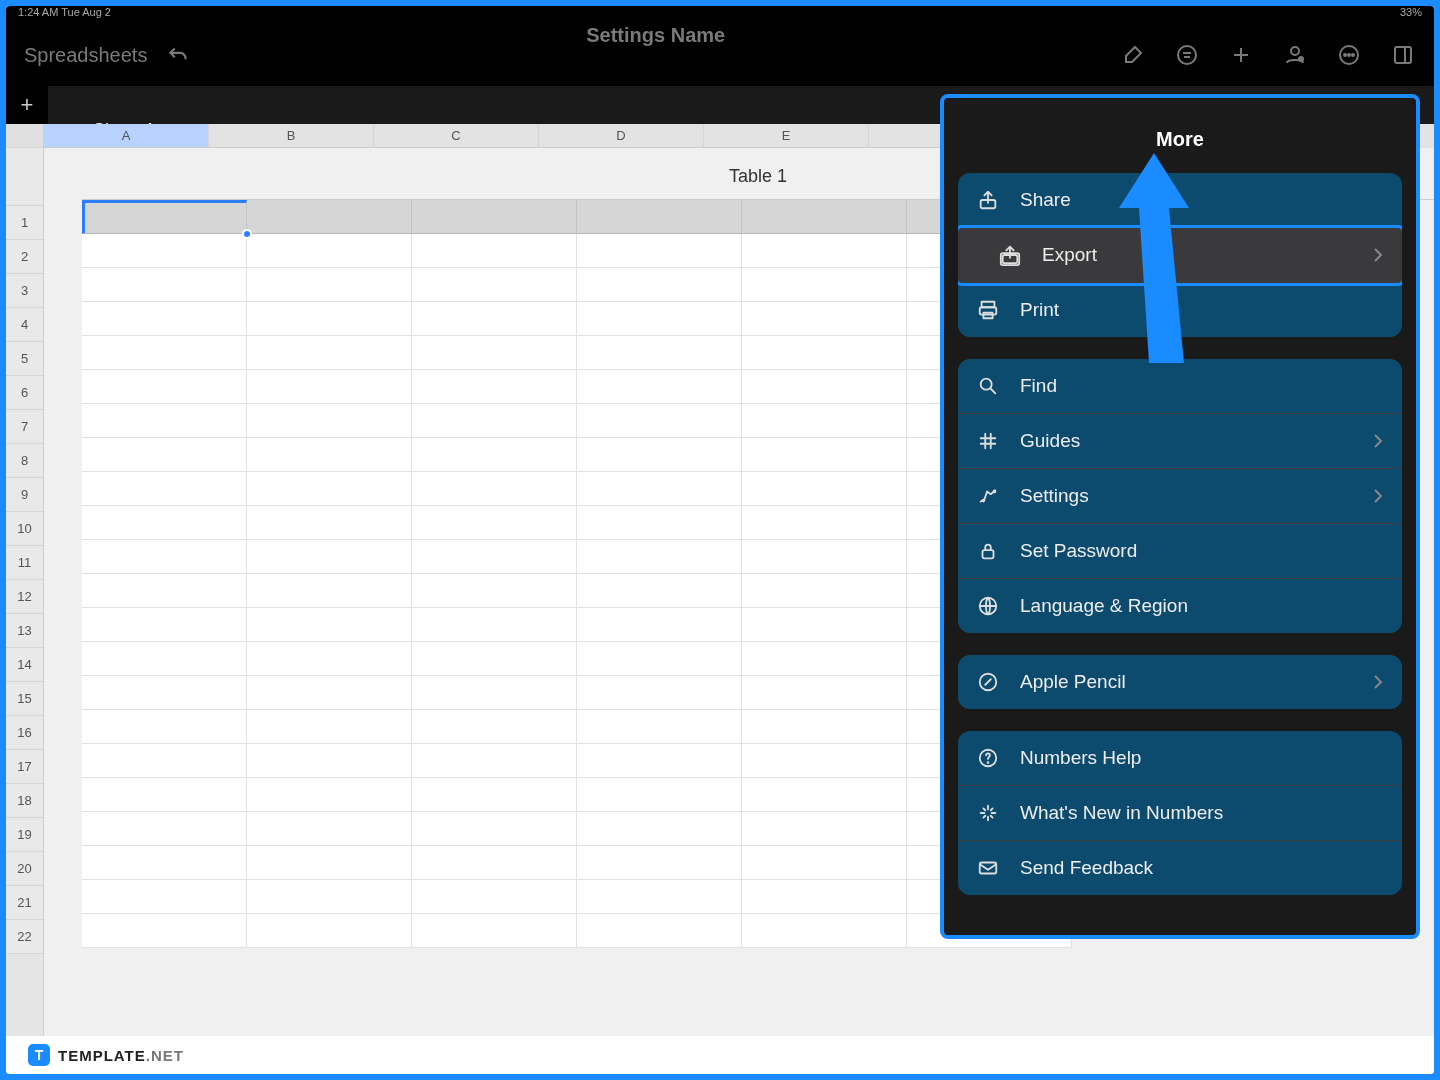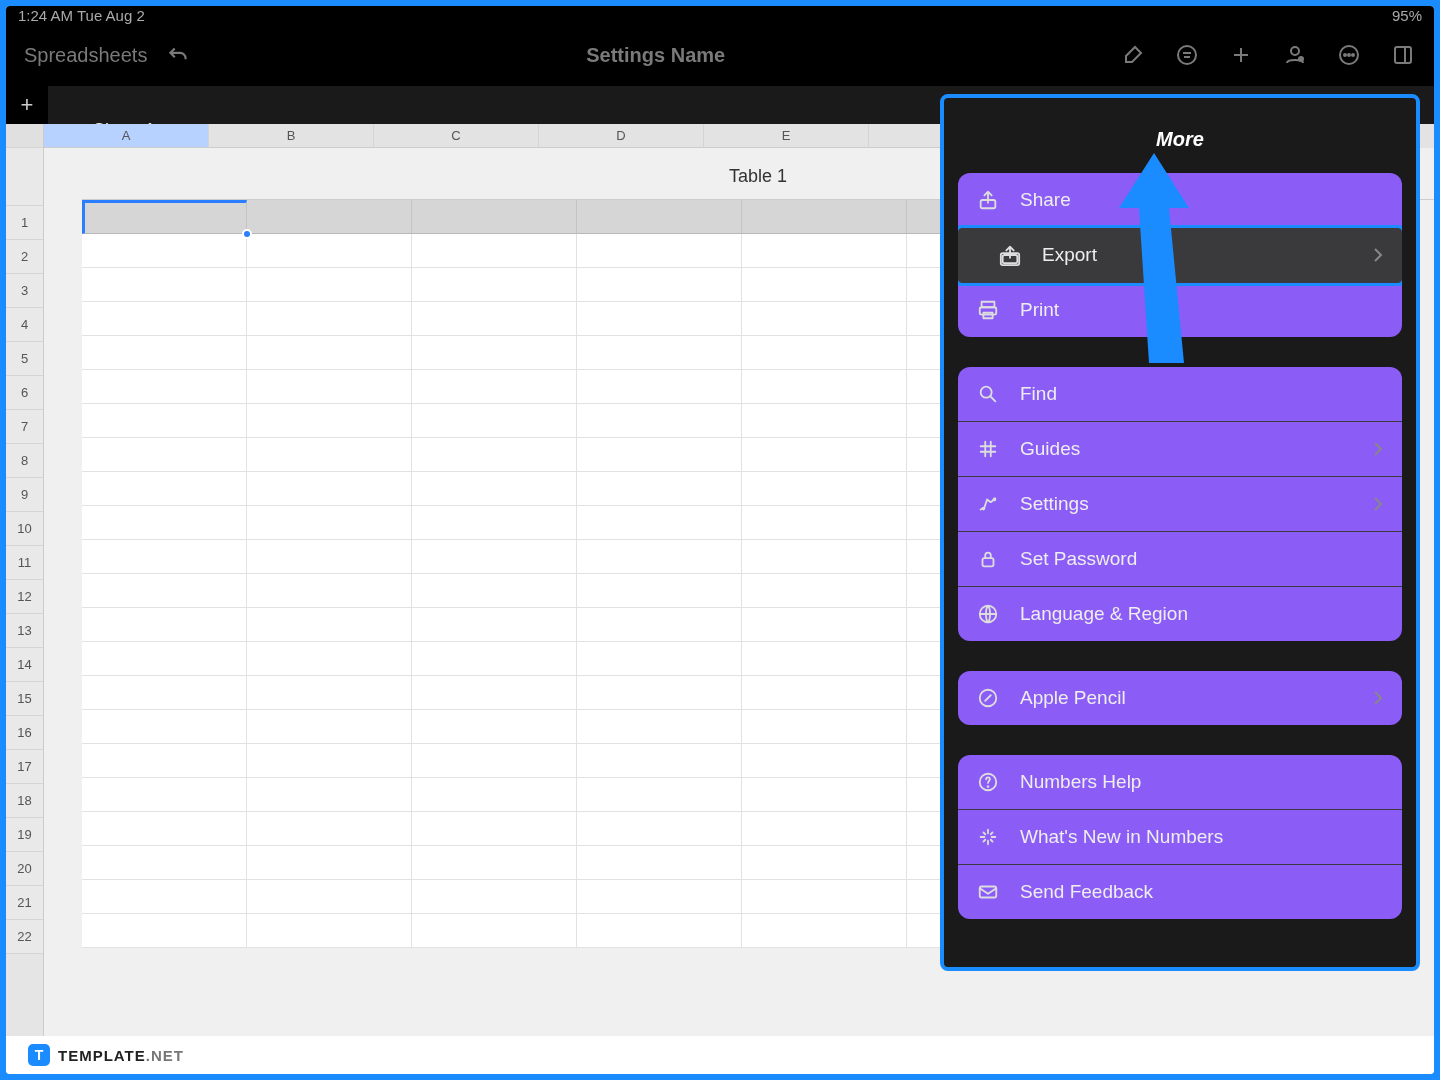--- a/index.html
+++ b/index.html
@@ -1,19 +1,19 @@
 <!DOCTYPE html>
 <html><head>
 <meta charset="utf-8">
 <style>
   * { margin: 0; padding: 0; box-sizing: border-box; font-family: -apple-system, BlinkMacSystemFont, "Segoe UI", Helvetica, Arial, sans-serif; }
   body { width: 1440px; height: 1080px; overflow: hidden; background: #1a8cff; position: relative; }
   .outer-frame { position: absolute; inset: 6px; background: #fff; border-radius: 4px; overflow: hidden; }
-  .status-bar { background: #000; height: 18px; display: flex; justify-content: space-between; align-items: flex-end; padding: 0 12px; font-size: 15px; color: #aaa; }
-  .topbar { background: #000; height: 62px; display: flex; align-items: center; padding: 0 18px; color: #6f6f6f; }
+  .status-bar { background: #000; height: 18px; display: flex; justify-content: space-between; align-items: flex-start; padding: 0 12px; font-size: 11px; color: #aaa; }
+  .topbar { background: #000; height: 62px; display: flex; padding: 0 18px; color: #6f6f6f; }
   .topbar-left { display: flex; align-items: center; gap: 18px; }
   .topbar-title-wrap { flex: 1; display: flex; justify-content: center; }
   .topbar-title { font-size: 20px; font-weight: 600; color: #7a7a7a; }
   .topbar-right { display: flex; align-items: center; gap: 28px; }
   .icon-btn { width: 26px; height: 26px; display: flex; align-items: center; justify-content: center; color: #7a7a7a; }
   .back-text { font-size: 20px; color: #7a7a7a; }
   .tabstrip { background: #1a1a1a; height: 38px; display: flex; align-items: stretch; color: #ddd; }
   .tab-add { width: 42px; display: flex; align-items: center; justify-content: center; font-size: 22px; color: #ccc; background: #000; }
   .tab { padding: 0 45px; display: flex; align-items: center; font-size: 18px; color: #eee; }
   .tab.active { background: #3f3f3f; margin-top: 44px; }
@@ -27,42 +27,42 @@
   .col-header.selected { background: #b7d2ff; }
   .table-title { text-align: center; font-size: 18px; color: #333; padding: 18px 0 12px; }
   .table-grid { border-top: 1px solid #ccc; }
   .grid-row { display: flex; height: 34px; }
   .grid-row.header-row .cell { background: #d6d6d6; border-bottom: 1px solid #b8b8b8; border-right: 1px solid #c4c4c4; }
   .cell { width: 165px; border-right: 1px solid #e2e2e2; border-bottom: 1px solid #e2e2e2; background: #fff; }
   .cell.selected { border: 3px solid #2a7eff; position: relative; background: #e6e6e6; }
   .sel-handle { position: absolute; right: -6px; bottom: -6px; width: 10px; height: 10px; background: #2a7eff; border: 2px solid #fff; border-radius: 50%; }
   .spreadsheet-body { position: absolute; left: 38px; right: 0; top: 24px; bottom: 0; overflow: hidden; }
   .more-panel { position: absolute; right: 14px; top: 88px; width: 480px; background: #1a1a1a; border: 4px solid #1a8cff; border-radius: 8px; padding: 14px 14px 18px; z-index: 50; }
-  .more-title { text-align: center; color: #fff; font-size: 20px; font-weight: 600; padding: 16px 0 22px; font-style: italic; }
-  .menu-group { background: #8b5cf6; border-radius: 12px; overflow: hidden; margin-bottom: 30px; }
+  .more-title { text-align: center; color: #fff; font-size: 20px; font-weight: 600; padding: 16px 0 22px; }
+  .menu-group { background: #0c4a6e; border-radius: 12px; overflow: hidden; margin-bottom: 22px; }
   .menu-item { display: flex; align-items: center; gap: 20px; padding: 16px 18px; color: #eee; font-size: 19px; border-bottom: 1px solid #3a3a3c; position: relative; }
   .menu-item:last-child { border-bottom: none; }
   .menu-item.highlight { background: #3a3a3c; outline: 3px solid #1a8cff; outline-offset: 0; border-radius: 4px; z-index: 2; padding-left: 40px; }
   .menu-icon { width: 24px; display: flex; justify-content: center; color: #ddd; }
   .menu-chevron { margin-left: auto; color: #888; }
   .arrow-annot { position: absolute; left: 175px; top: 55px; z-index: 5; color: #1a8cff; }
   .footer { position: absolute; bottom: 0; left: 0; right: 0; height: 38px; background: #fff; display: flex; align-items: center; padding: 0 22px; gap: 8px; }
   .footer-logo { width: 22px; height: 22px; background: #1a8cff; border-radius: 5px; display: flex; align-items: center; justify-content: center; color: #fff; font-weight: 700; font-size: 14px; }
   .footer-text { font-size: 15px; letter-spacing: 1px; color: #222; }
   .footer-text .light { font-weight: 700; color: #777; }
   svg { display: block; }
 </style>
 </head>
 <body>
 
 <div class="outer-frame">
 
   <div class="status-bar">
     <span>1:24 AM  Tue Aug 2</span>
-    <span>95%</span>
+    <span>33%</span>
   </div>
 
   <div class="topbar">
     <div class="topbar-left">
       <span class="back-text">Spreadsheets</span>
       <span class="icon-btn">
         <svg width="26" height="26" viewBox="0 0 24 24" fill="none" stroke="currentColor" stroke-width="2">
             <path d="M9 14l-4-4 4-4"></path>
             <path d="M5 10h9a5 5 0 015 5v1"></path>
           </svg>

